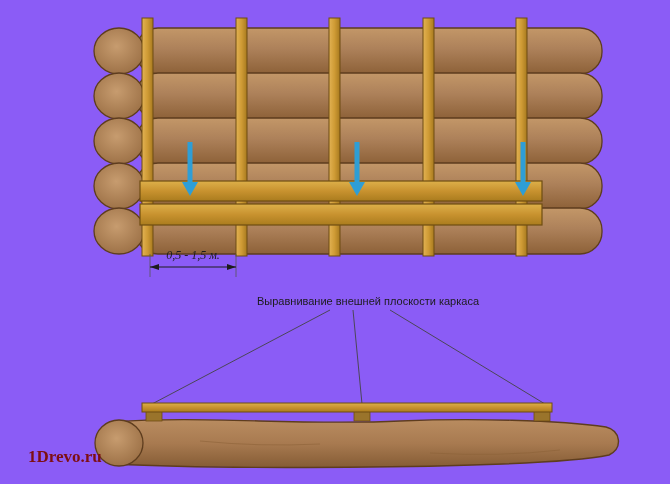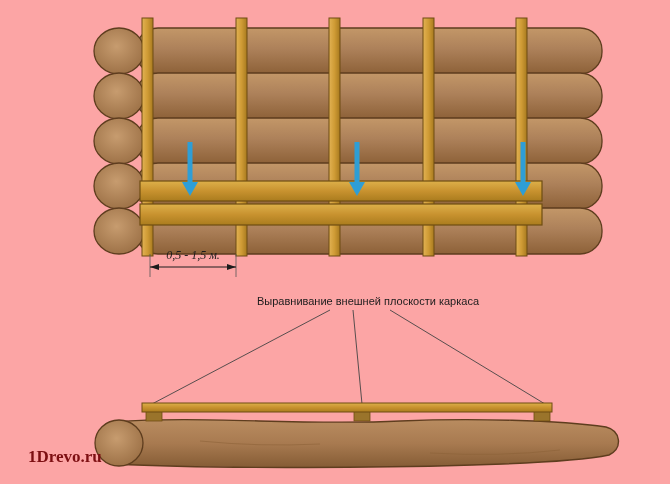--- a/index.html
+++ b/index.html
@@ -1,19 +1,19 @@
 <!DOCTYPE html>
 <html style="--log-stroke: #5e3d1e; --batten-stroke: #6f4d12; --arrow-fill: #2e9ed6; --text: #1c1c1c; --watermark: #7d0f12;"><head>
 <meta charset="utf-8">
 <style>
   html,body{margin:0;padding:0;background:#fff;}
   .canvas{
     position:relative;
     width:670px;height:484px;
-    background:#fca5a5;
+    background:#8b5cf6;
     overflow:hidden;
     font-family:"Liberation Sans","DejaVu Sans",sans-serif;
   }
   svg{display:block}
   .log-body{fill:url(#gLog);stroke:var(--log-stroke,#5e3d1e);stroke-width:1.3}
   .log-end{fill:url(#gLogEnd);stroke:var(--log-stroke,#5e3d1e);stroke-width:1.3}
   .batten{fill:url(#gBatten);stroke:var(--batten-stroke,#6f4d12);stroke-width:1}
   .board{fill:url(#gBoard);stroke:var(--batten-stroke,#6f4d12);stroke-width:1.2}
   .arrow{fill:var(--arrow-fill,#2e9ed6)}
   .dim-line{stroke:var(--text,#1c1c1c);stroke-width:1;fill:none}

